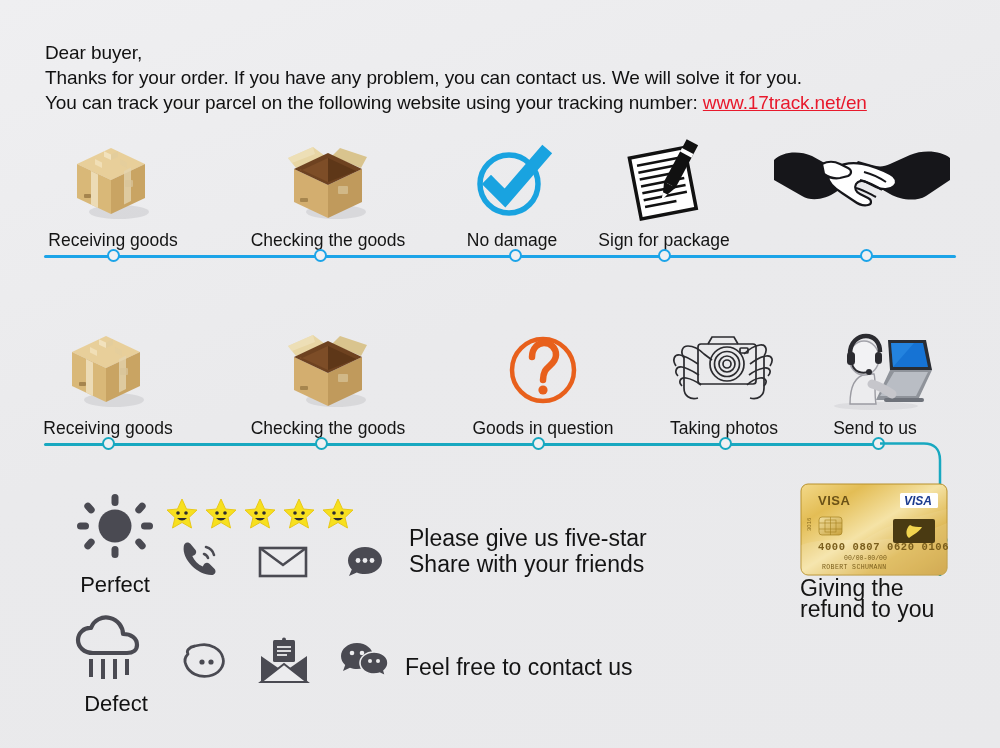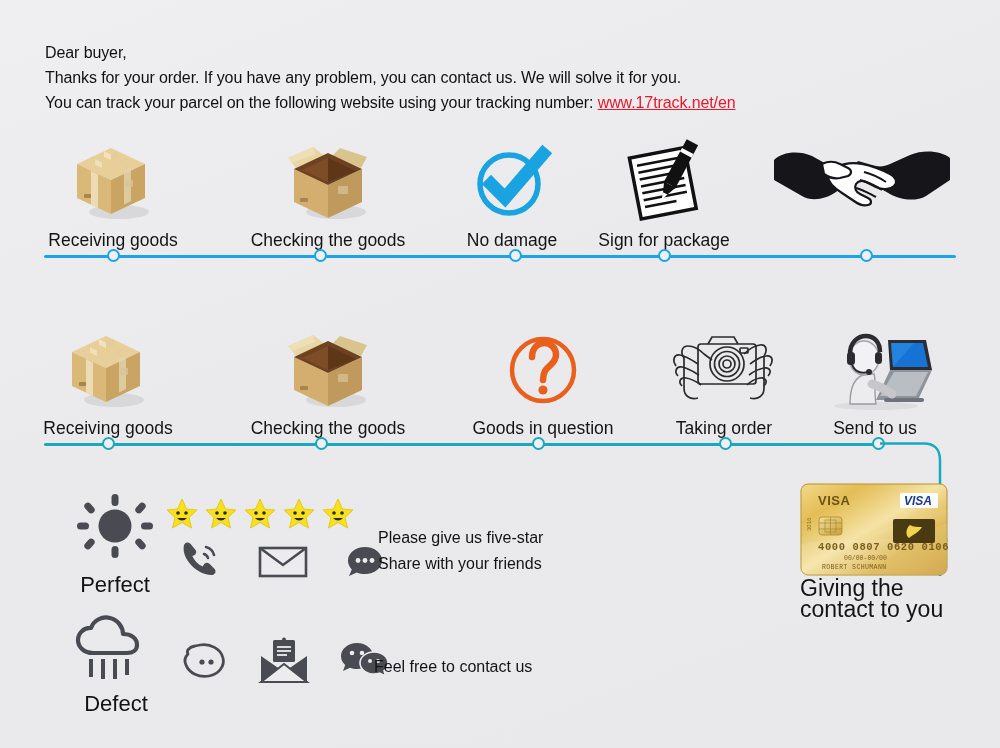--- a/index.html
+++ b/index.html
@@ -23,21 +23,21 @@
   }
 
   
   .header {
     position: absolute;
     left: 45px;
     top: 40px;
     width: 900px;
   }
   .header-line {
-    font-size: 16px;
+    font-size: 19px;
     line-height: 25px;
     color: #111;
     white-space: nowrap;
     letter-spacing: -0.1px;
   }
   .track-link {
     color: #e8192c;
   }
 
   
@@ -93,24 +93,25 @@
     left: 875px;
     top: 7px;
     width: 81px;
     height: 120px;
   }
   .tl-elbow svg { display: block; }
 
   
   .bottom-text {
     position: absolute;
-    font-size: 16px;
+    font-size: 23px;
     line-height: 26px;
     color: #141414;
     white-space: nowrap;
+    margin-left: 31px;
   }
 
   .card-wrap {
     position: absolute;
     left: 800px;
     top: 483px;
     width: 148px;
     height: 112px;
   }
   .refund-label {
@@ -323,21 +324,21 @@
           <path d="M18 56 C14 52 16 47 22 48 C28 49 33 52 37 55"></path>
           <path d="M20 26 L20 58 C20 66 26 70 34 68"></path>
           <path d="M100 26 C104 20 102 14 96 15 C90 16 84 20 80 24"></path>
           <path d="M106 36 C110 30 108 25 102 26 C96 27 90 31 86 34"></path>
           <path d="M104 46 C108 42 106 37 100 38 C94 39 89 42 85 45"></path>
           <path d="M100 56 C104 52 102 47 96 48 C90 49 86 52 83 55"></path>
           <path d="M100 26 L100 58 C100 66 94 70 86 68"></path>
         </g>
       </svg>
     </div>
-    <div class="step-label">Taking order</div>
+    <div class="step-label">Taking photos</div>
   </div>
 
   <div class="step" style="left:808px; top:328px; width:134px;">
     <div class="step-icon">
       <svg width="122" height="80" viewBox="0 0 122 80">
         <ellipse cx="62" cy="76" rx="42" ry="4" fill="#cfcfd3" opacity="0.5"></ellipse>
 
         <polygon points="62,70 104,70 118,40 76,40" fill="#8f939a"></polygon>
         <polygon points="66,66 102,66 114,42 80,42" fill="#b9bdc4"></polygon>
         <polygon points="76,40 118,40 112,10 74,10" fill="#2a2d33"></polygon>
@@ -549,16 +550,16 @@
       <rect x="93" y="36" width="42" height="24" rx="2" fill="#4a3a12"></rect>
       <path d="M110 42 C106 45 105 52 109 55 C113 52 120 48 122 44 C118 44 113 44 110 42 Z" fill="#f2d44f"></path>
       <text x="18" y="67" font-family="'Liberation Mono', monospace" font-size="10.5" font-weight="bold" fill="#7a5e1c" letter-spacing="0.6">4000 0807 0620 0106</text>
       <text x="44" y="77" font-family="'Liberation Mono', monospace" font-size="6.5" fill="#7a5e1c">00/00-00/00</text>
       <text x="22" y="86" font-family="'Liberation Mono', monospace" font-size="6.5" fill="#7a5e1c" letter-spacing="0.4">ROBERT SCHUMANN</text>
     </svg>
   </div>
 
   <div class="refund-label">
     <div>Giving the</div>
-    <div>contact to you</div>
+    <div>refund to you</div>
   </div>
 
 </div>
 
 </body></html>

